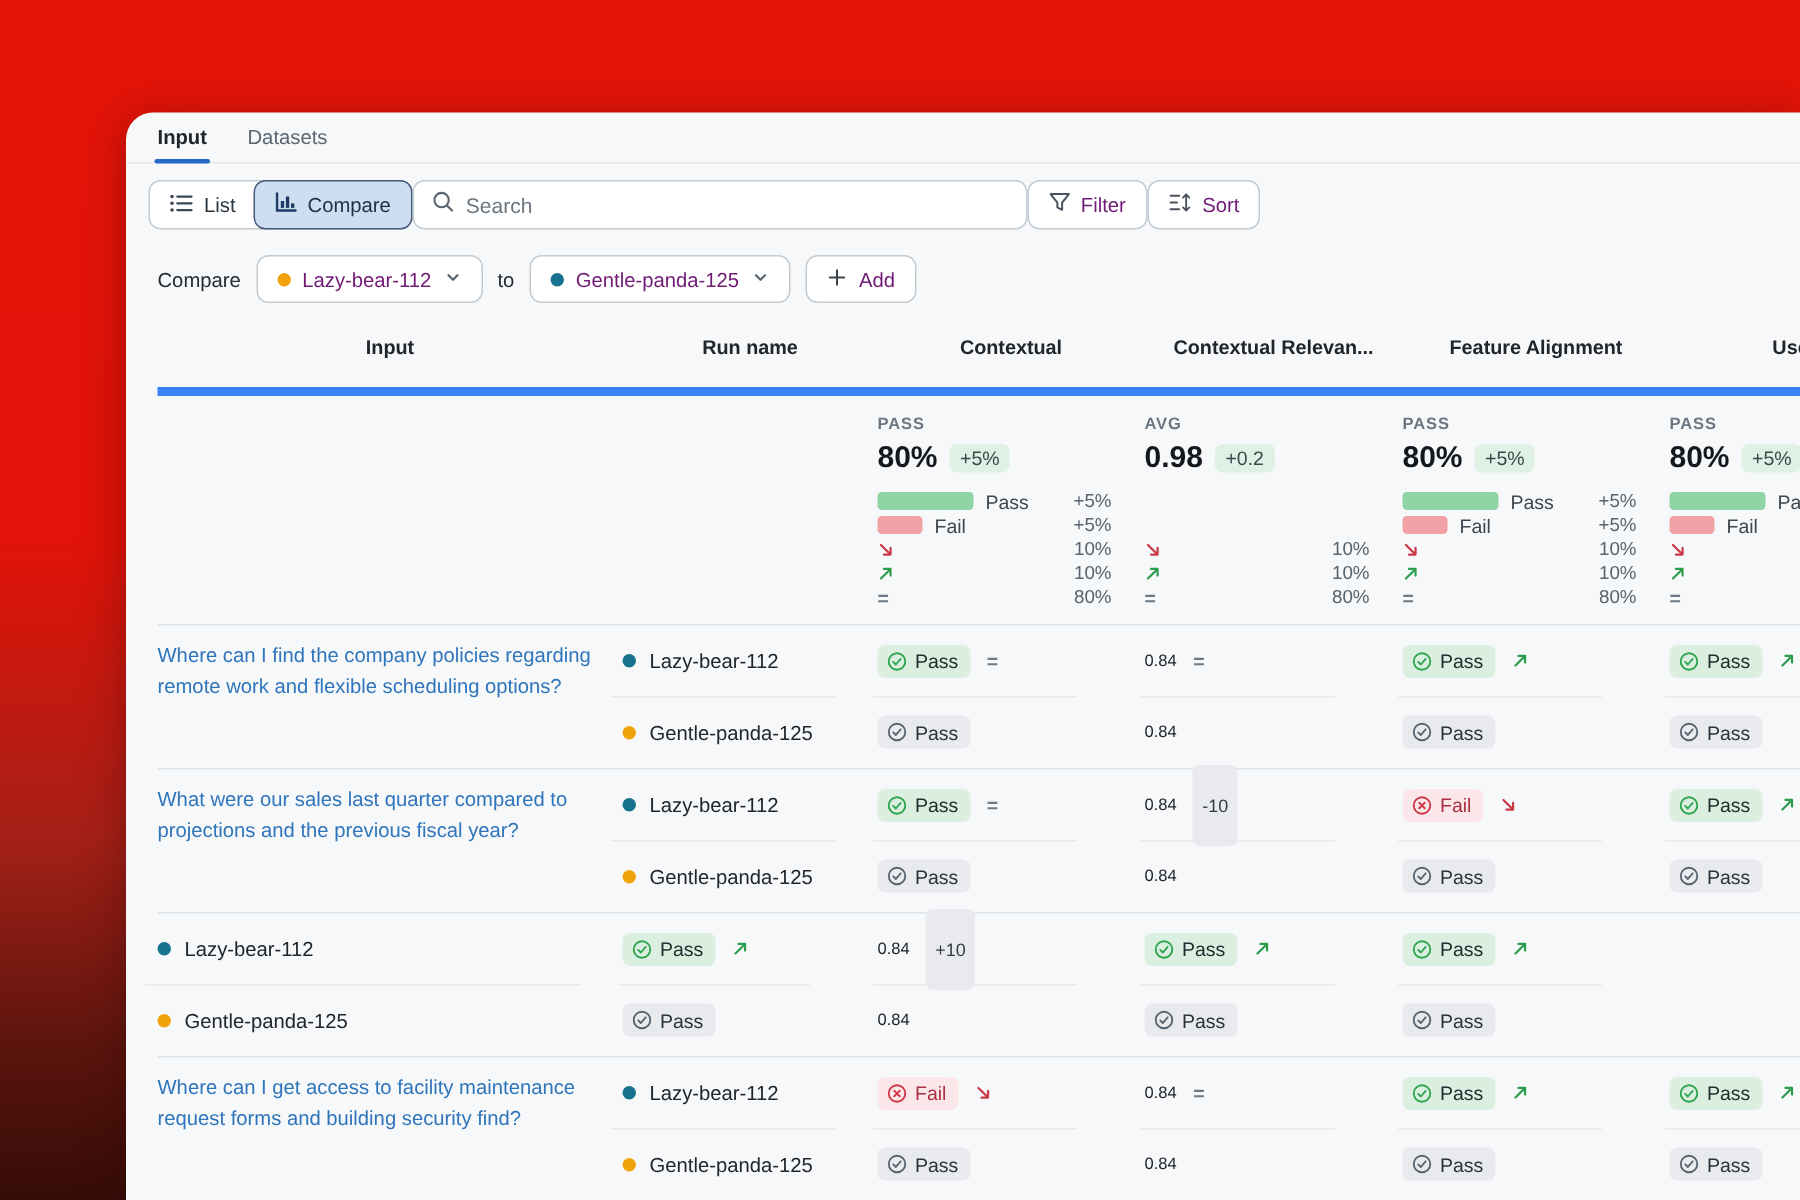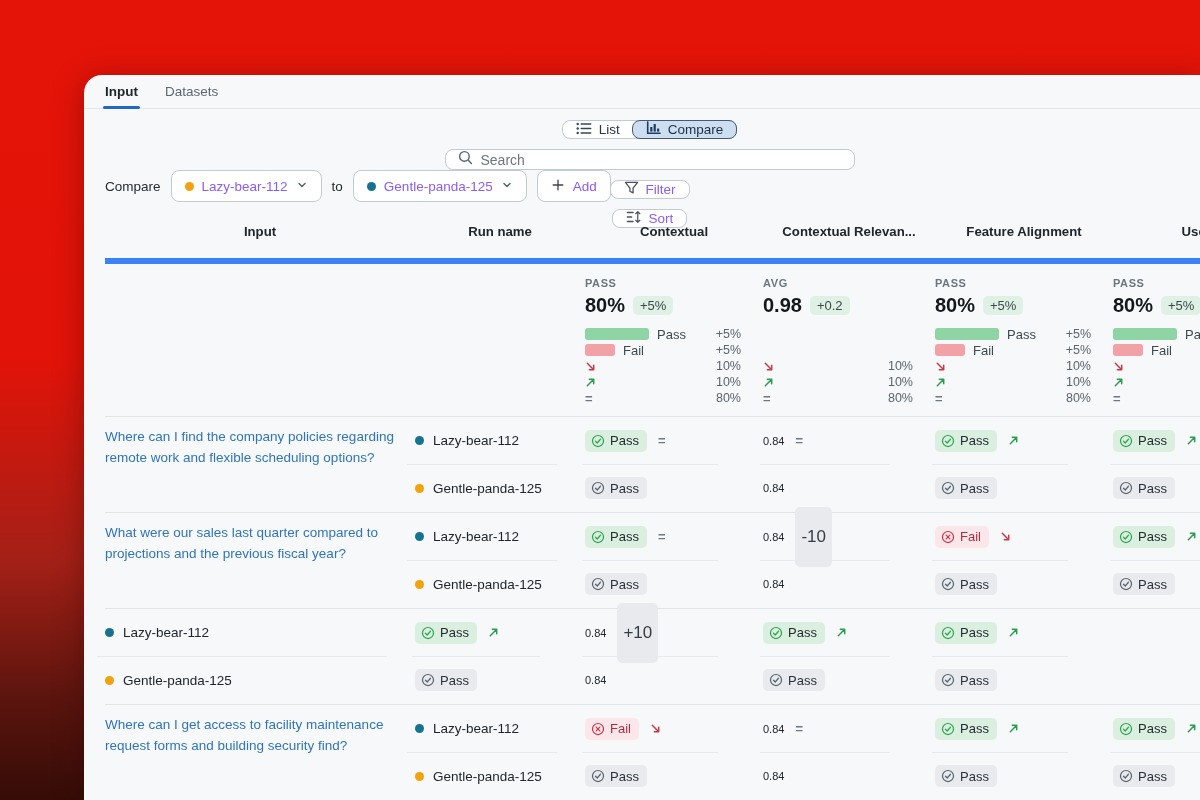--- a/index.html
+++ b/index.html
@@ -14,33 +14,33 @@
 
   
   .tabs { display:flex; align-items:flex-end; gap:27px; height:34px; padding-left:21px;
     border-bottom:1px solid #E3E7EA; }
   .tab { font-size:13.5px; color:#5A6772; padding-bottom:9px; position:relative; cursor:pointer; }
   .tab.active { color:#21262B; font-weight:700; }
   .tab.active::after { content:""; position:absolute; left:-2px; right:-2px; bottom:-1px;
     height:3px; border-radius:2px; background:#2368C4; }
 
   
-  .toolbar { display:flex; align-items:center; gap:10px; margin:11px 0 0 15px; height:33px;flex-direction:column; }
+  .toolbar { display:flex; align-items:center; margin:11px 0 0 15px; height:33px; }
   .segmented { display:flex; height:33px; background:#fff; border:1px solid #C3CBD2; border-radius:8px; }
   .seg { display:flex; align-items:center; gap:7px; padding:0 13px; font-size:13.5px; color:#2A3542;
     border:1px solid transparent; border-radius:8px; margin:-1px; background:transparent; cursor:pointer; }
   .seg.selected { background:#CDDEF0; border-color:#45597A; color:#1D2F47; font-weight:500; }
   .search { width:410px; height:33px; background:#fff; border:1px solid #C3CBD2; border-radius:8px;
     display:flex; align-items:center; gap:8px; padding:0 12px; }
   .search input { flex:1; border:none; outline:none; background:transparent; font-size:14px;
     color:#333; font-family:"Liberation Sans", sans-serif; }
   .search input::placeholder { color:#6C7680; }
   .btn { height:33px; background:#fff; border:1px solid #C3CBD2; border-radius:8px;
     display:inline-flex; align-items:center; gap:7px; padding:0 13px; font-size:13.5px;
-    color:#8b5cf6; cursor:pointer; font-family:"Liberation Sans", sans-serif; }
+    color:#701a75; cursor:pointer; font-family:"Liberation Sans", sans-serif; }
 
   
   .compare-bar { display:flex; align-items:center; gap:10px; margin:17px 0 0 21px; height:32px; }
   .compare-bar .lbl { font-size:13.5px; color:#242B33; }
   .btn.dd { height:32px; gap:8px; }
   .dot { width:9px; height:9px; border-radius:50%; display:inline-block; }
 
   
   .table { margin:10px 0 0 21px; }
   .grid-cols { display:grid; grid-template-columns:310px 170px 178px 172px 178px 220px; }
@@ -76,21 +76,21 @@
   .sub.runsub { gap:9px; }
   .sub.runsub.divided::after { left:-8px; right:28px; }
   .runname { font-size:13.5px; color:#20262B; }
   .val { font-size:11px; color:#20262B; }
   .badge { display:inline-flex; align-items:center; gap:5px; height:22px; padding:0 8px 0 6px;
     border-radius:5px; font-size:13px; color:#242B31; }
   .badge .bicon { display:inline-flex; }
   .badge.green { background:#DBEFE0; }
   .badge.gray  { background:#E8EAED; color:#2A323A; }
   .badge.fail  { background:#FBE7EA; color:#A93140; }
-  .chip { background:#E8EAED; border-radius:5px; padding:20px 6px; font-size:17px; color:#343C44; }
+  .chip { background:#E8EAED; border-radius:5px; padding:20px 6px; font-size:12px; color:#343C44; }
   .eq { color:#6E7983; font-weight:700; font-size:13px; }
   .trend { display:inline-flex; }
 </style>
 </head>
 <body>
 
 <div class="stage">
   <div class="panel">
 
     <div class="tabs">

